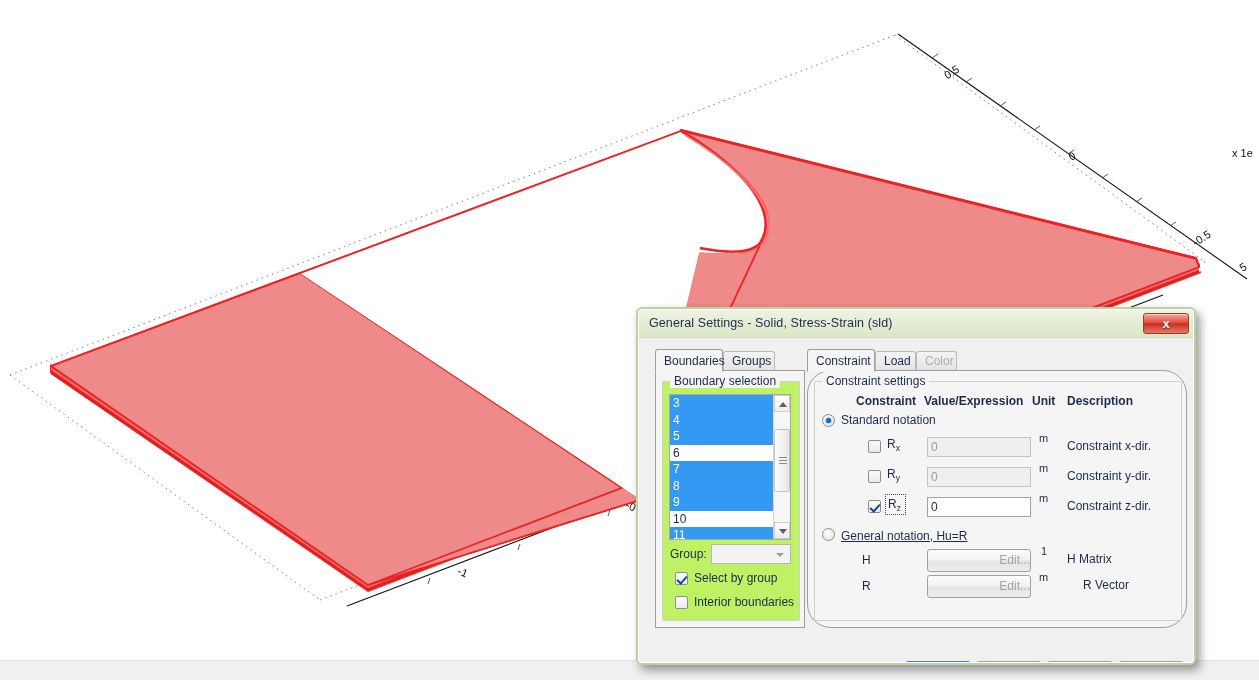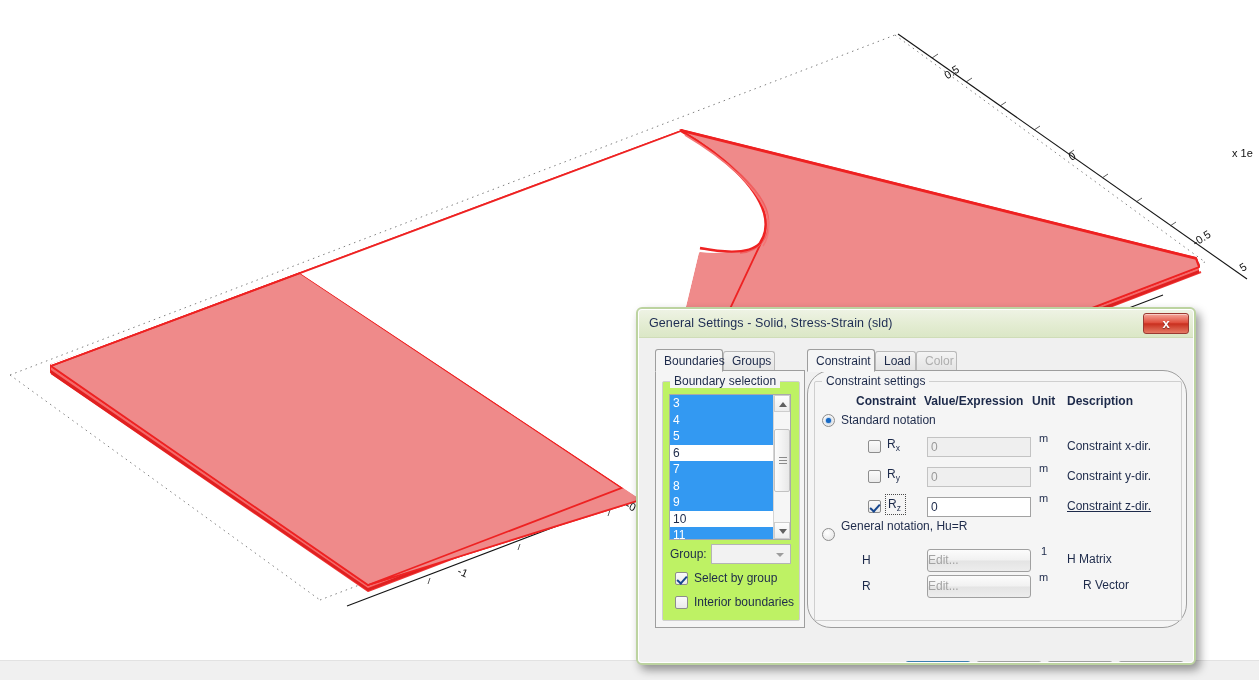--- a/index.html
+++ b/index.html
@@ -204,21 +204,21 @@
   }
   .textfield.disabled {
     background: #efefef; border-color: #c3c3c3; color: #9a9a9a;
   }
 
   .button {
     position: absolute; height: 23px;
     border: 1px solid #a0a0a0; border-radius: 3px;
     background: linear-gradient(to bottom, #fcfcfc 0%, #f1f1f1 48%, #e4e4e4 52%, #ededed 100%);
     font-size: 12px; color: #1d2a4a;
-    text-align: left; line-height: 21px;
+    text-align: right; line-height: 21px;
     cursor: pointer;
   }
   .button.disabled { color: #a3a3a3; cursor: default; }
   .button.default {
     border: 1px solid #3c7fb1;
     background: linear-gradient(to bottom, #eaf6fd 0%, #d9f0fc 48%, #bee6fd 52%, #a7d9f5 100%);
     box-shadow: inset 0 0 0 1px #ffffff;
   }
 
   .combobox {
@@ -521,24 +521,24 @@
             <div class="lbl" style="left:224px; top:80px; font-size:11px;">m</div>
             <div class="lbl" style="left:252px; top:87px;">Constraint y-dir.</div>
 
             <div class="checkbox on" style="left:53px; top:118px;"></div>
             <div class="focus-ring" style="left:70px; top:112px; width:21px; height:21px;"></div>
             <div class="lbl" style="left:73px; top:115px;">
               <span>R</span><span class="sub">z</span>
             </div>
             <div class="textfield" style="left:112px; top:115px; width:104px;">0</div>
             <div class="lbl" style="left:224px; top:110px; font-size:11px;">m</div>
-            <div class="lbl" style="left:252px; top:117px;text-decoration:underline;">Constraint z-dir.</div>
+            <div class="lbl" style="left:252px; top:117px;">Constraint z-dir.</div>
 
             <div class="radio" style="left:7px; top:146px;"></div>
-            <div class="lbl" style="left:26px; top:137px;">General notation, Hu=R</div>
+            <div class="lbl" style="left:26px; top:147px;text-decoration:underline;">General notation, Hu=R</div>
 
             <div class="lbl" style="left:47px; top:171px;">H</div>
             <div class="button disabled" style="left:112px; top:167px; width:104px;">Edit...</div>
             <div class="lbl" style="left:226px; top:163px; font-size:11px;">1</div>
             <div class="lbl" style="left:252px; top:170px;">H Matrix</div>
 
             <div class="lbl" style="left:47px; top:197px;">R</div>
             <div class="button disabled" style="left:112px; top:193px; width:104px;">Edit...</div>
             <div class="lbl" style="left:224px; top:189px; font-size:11px;">m</div>
             <div class="lbl" style="left:268px; top:196px;">R Vector</div>

